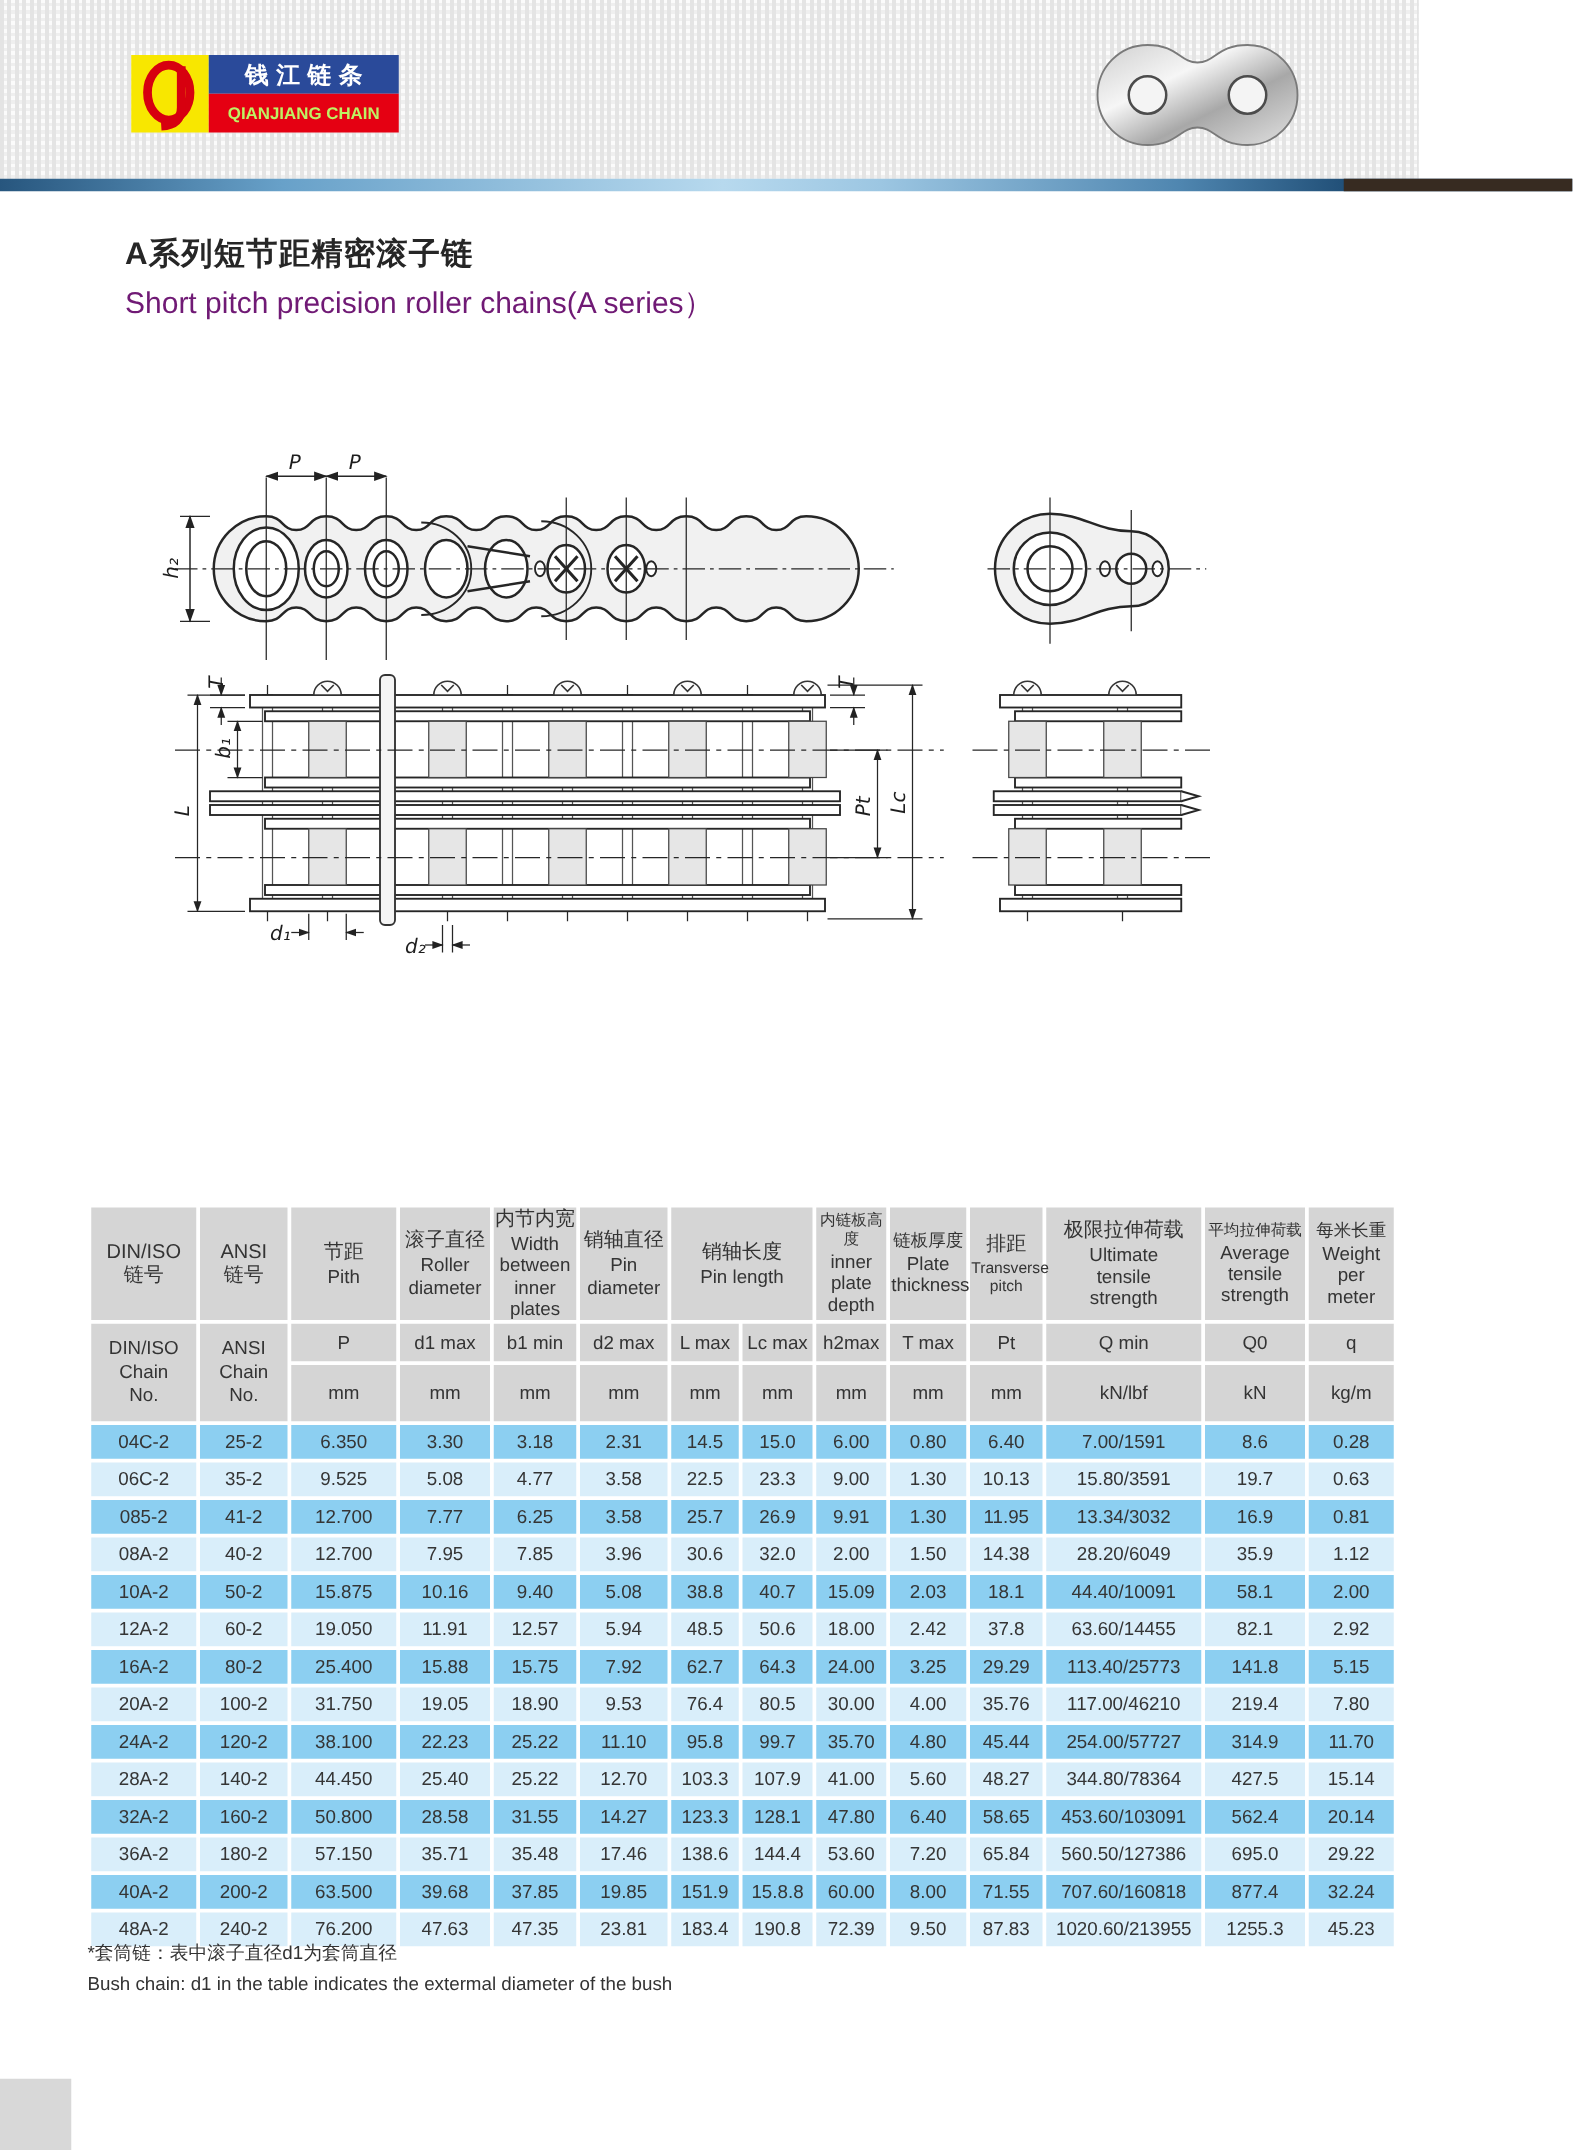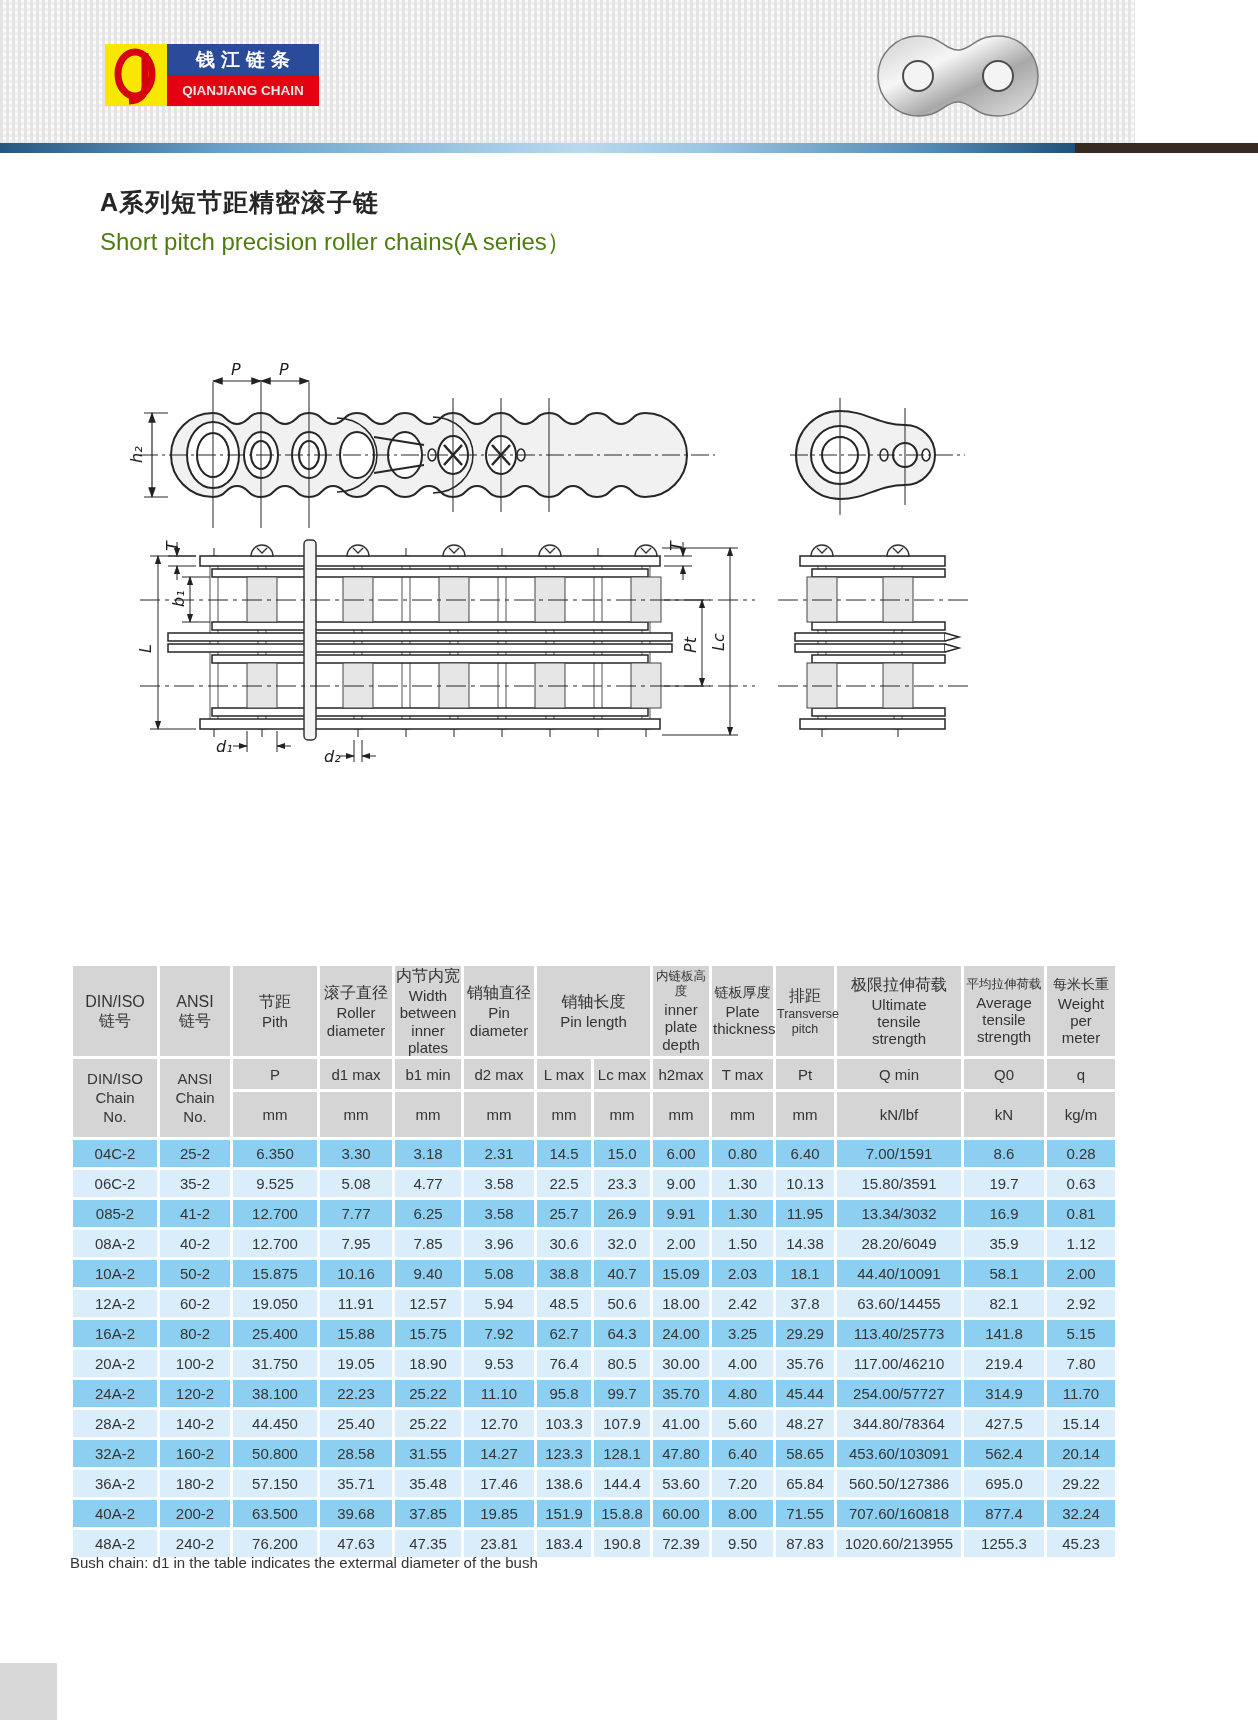--- a/index.html
+++ b/index.html
@@ -15,33 +15,33 @@
     background-color:#fbfbfb;
     background-image:
       repeating-linear-gradient(90deg,#e4e4e4 0 3px,rgba(0,0,0,0) 3px 6px),
       repeating-linear-gradient(0deg,#efefef 0 3px,rgba(255,255,255,0) 3px 6px);
   }
   .logo{position:absolute;left:105px;top:44px;display:flex;}
   .logo-mark{width:62px;height:62px;background:#f8e700;flex:0 0 auto;}
   .logo-text{display:flex;flex-direction:column;width:152px;}
   .logo-zh{height:31px;background:#2a4a9a;color:#fff;font-size:19px;font-weight:bold;
     letter-spacing:6px;display:flex;align-items:center;justify-content:center;padding-left:6px;}
-  .logo-en{height:31px;background:#e50012;color:#e5e5e5;font-size:13.5px;font-weight:bold;
+  .logo-en{height:31px;background:#e50012;color:#bef264;font-size:13.5px;font-weight:bold;
     display:flex;align-items:center;justify-content:center;}
   .plate-svg{position:absolute;left:868px;top:28px;}
   
   .divider-bar{
     position:absolute;left:0;top:143px;width:1258px;height:10px;
     background:linear-gradient(to right,#27567e 0%,#68a1c9 18%,#b7d9ee 46%,#9cc6e2 56%,#4f86b0 75%,#1f4d75 86%,#1f4d75 100%);
   }
   .divider-dark{position:absolute;right:0;top:0;width:183px;height:10px;background:#372b21;}
   
   .title-block{position:absolute;left:100px;top:170px;margin-top:16px;}
   .title-zh{font-size:25px;font-weight:600;color:#262626;letter-spacing:1px;}
-  .title-en{font-size:24px;font-weight:400;color:#4d7c0f;margin-top:7px;text-align:right;}
+  .title-en{font-size:24px;font-weight:400;color:#701a75;margin-top:7px;text-align:right;}
   
   .diagram-svg{position:absolute;left:0;top:320px;}
   .dimtext{font-family:"DejaVu Sans","Liberation Sans",sans-serif;font-style:italic;
     font-size:16px;fill:#1d1d1d;}
   
   .spec-table{
     position:absolute;left:70px;top:963px;width:1048px;
     border-collapse:separate;border-spacing:3px;table-layout:fixed;
   }
   .spec-table th,.spec-table td{padding:0 1px;text-align:center;vertical-align:middle;font-weight:normal;}
@@ -646,16 +646,17 @@
         <td>9.50</td>
         <td>87.83</td>
         <td>1020.60/213955</td>
         <td>1255.3</td>
         <td>45.23</td>
       </tr>
     </tbody>
 </table>
 
 <div class="footnote">
+  <div>*套筒链：表中滚子直径d1为套筒直径</div>
   <div>Bush chain: d1 in the table indicates the extermal diameter of the bush</div>
 </div>
 
 <div class="corner-block"></div>
 
 </body></html>

